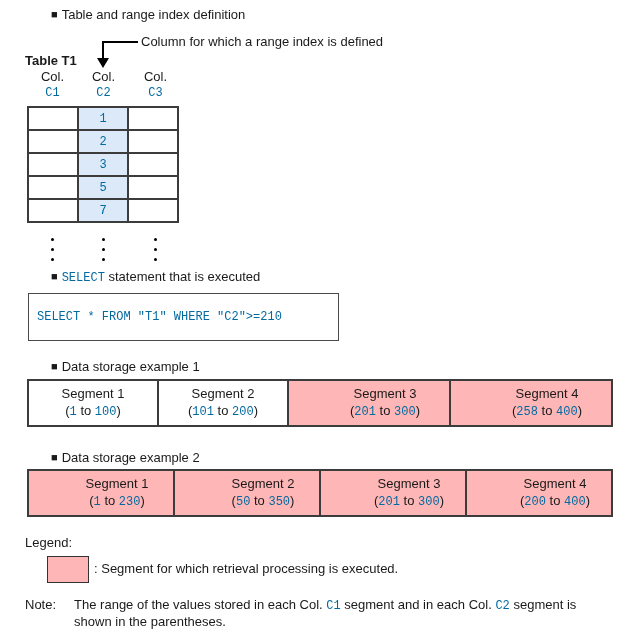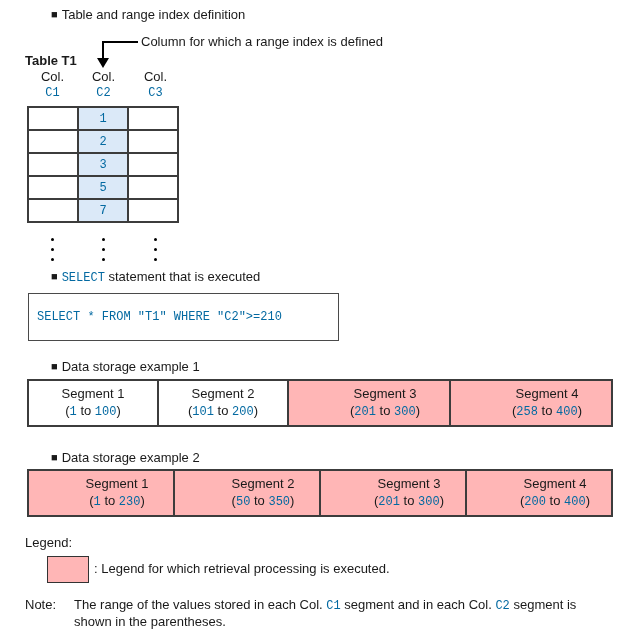--- a/index.html
+++ b/index.html
@@ -161,21 +161,21 @@
     <div class="seg-range"><span>(</span><span class="mono gray">201</span> <span>to</span> <span class="mono gray">300</span><span>)</span></div>
   </div>
   <div class="seg hl">
     <div class="seg-name">Segment 4</div>
     <div class="seg-range"><span>(</span><span class="mono gray">200</span> <span>to</span> <span class="mono gray">400</span><span>)</span></div>
   </div>
 </div>
 
 <div class="legend-title">Legend:</div>
 <div class="legend-swatch"></div>
-<div class="legend-desc">: Legend for which retrieval processing is executed.</div>
+<div class="legend-desc">: Segment for which retrieval processing is executed.</div>
 
 <div class="note">
   <span class="note-prefix">Note:</span>
   <div class="note-body">
     <div class="note-line"><span>The range of the values stored in each Col.</span> <span class="mono gray">C1</span> <span>segment and in each Col.</span> <span class="mono gray">C2</span> <span>segment is</span></div>
     <div class="note-line">shown in the parentheses.</div>
   </div>
 </div>
 
 </body></html>

